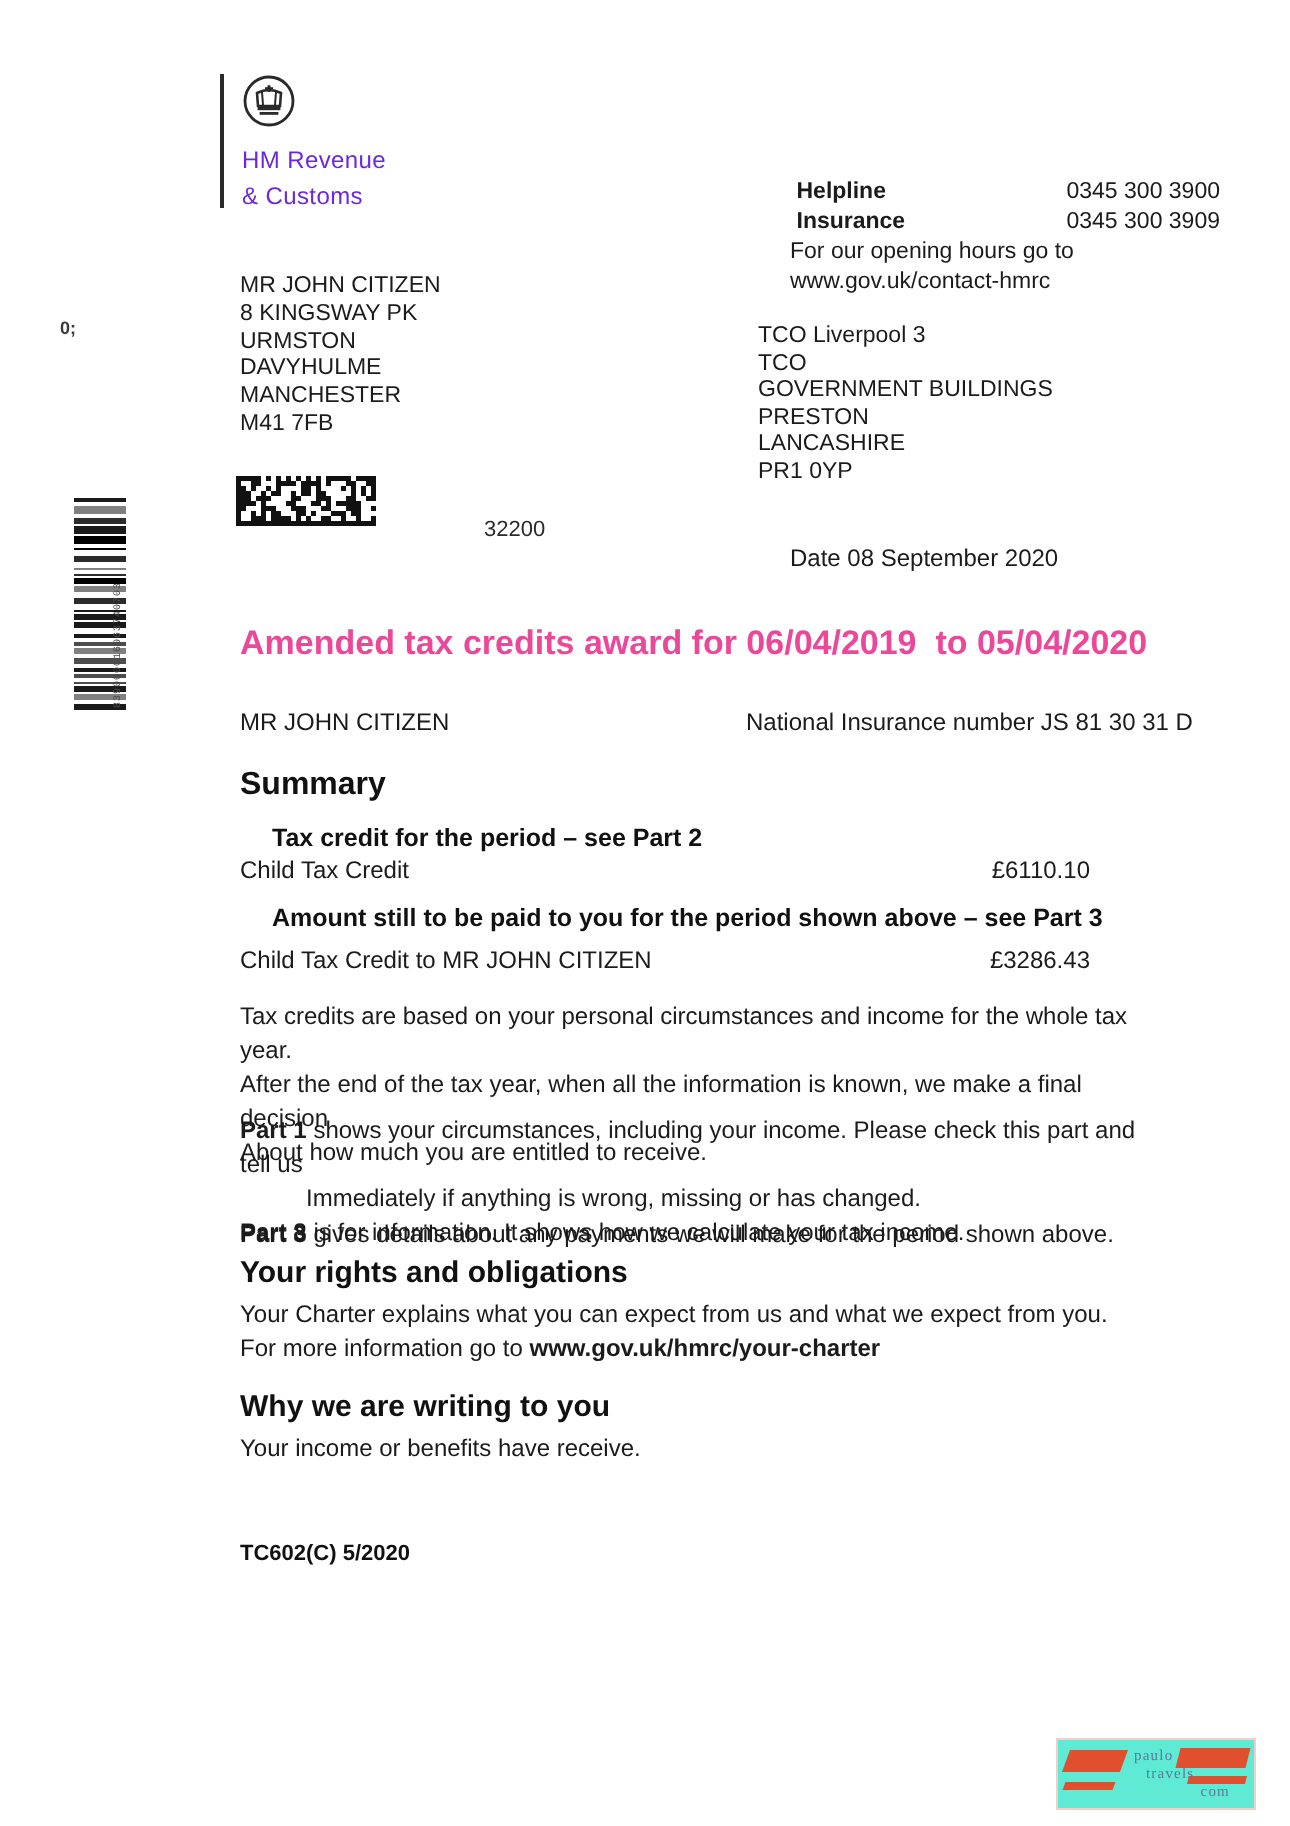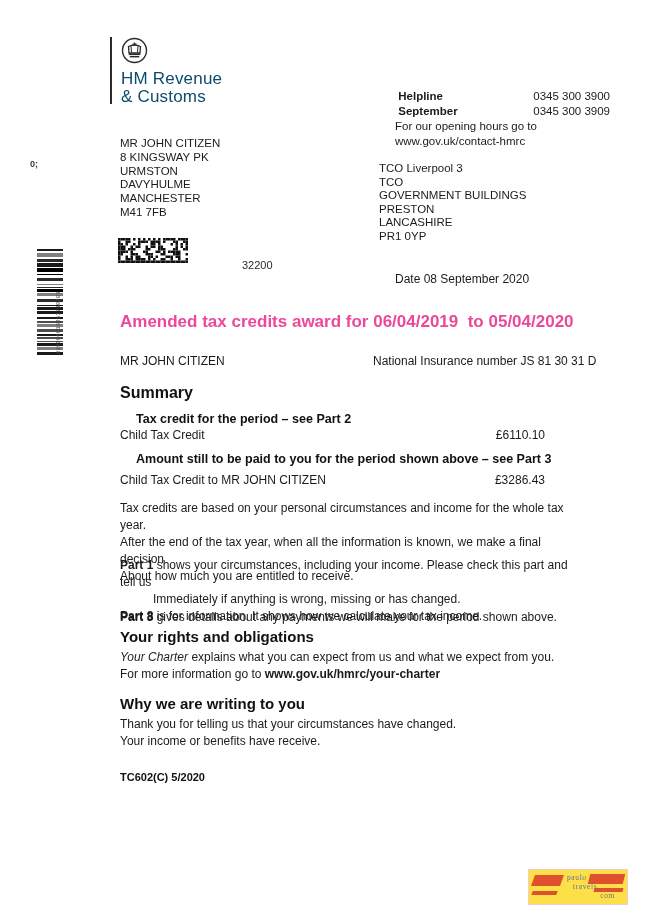--- a/index.html
+++ b/index.html
@@ -6,21 +6,21 @@
   .page{
     position:relative;width:645px;height:913px;background:#ffffff;
     font-family:"Liberation Sans", sans-serif;color:#1b1b1b;overflow:hidden;
   }
   .abs{position:absolute;}
 
   
   .logo-block{left:110px;top:37px;display:flex;}
   .logo-rule{width:2px;height:67px;background:#2a2a2a;margin-right:9px;}
   .logo-crown{width:27px;height:27px;margin-bottom:2px;}
-  .logo-text{font-size:17px;line-height:18px;color:#0c4a6e;letter-spacing:.2px;}
+  .logo-text{font-size:12px;line-height:18px;color:#6d28d9;letter-spacing:.2px;}
 
   
   .contact-block{left:395px;top:89px;width:215px;font-size:11.5px;line-height:15px;}
   .contact-row{display:flex;justify-content:flex-end;}
   .contact-row .lbl{font-weight:bold;width:135px;}
 
   
   .edge-mark{left:30px;top:159px;font-size:9px;font-weight:bold;color:#3a3a3a;}
   .recipient-block{left:120px;top:137px;font-size:11.5px;line-height:13.8px;}
   .office-block{left:379px;top:162px;font-size:11.5px;line-height:13.6px;}
@@ -51,30 +51,30 @@
 
   .body-text{font-size:12px;line-height:17px;}
   .intro{left:120px;top:500px;width:450px;}
   .parts{left:120px;top:557px;width:460px;}
   .part-indent{margin-left:33px;}
   .part3{left:120px;top:609px;width:460px;}
   b.inline{font-weight:bold;}
 
   .rights-heading{left:120px;top:628px;font-size:15px;font-weight:bold;color:#111;}
   .rights-body{left:120px;top:649px;width:460px;}
-  .it{font-style:italic;}
+  .it{}
   .bold-url{font-weight:bold;}
 
   .why-heading{left:120px;top:695px;font-size:15px;font-weight:bold;color:#111;}
   .why-body{left:120px;top:716px;width:460px;}
 
   .form-ref{left:120px;top:771px;font-size:11px;font-weight:bold;color:#111;}
 
   
-  .watermark{left:528px;top:869px;width:100px;height:36px;background:#fde047;
+  .watermark{left:528px;top:869px;width:100px;height:36px;background:#5eead4;
     border:1px solid #f2cfc6;box-sizing:border-box;}
   .wm-stripe{position:absolute;background:#e0502e;}
   .wm-tl{left:4px;top:5px;width:29px;height:11px;transform:skewX(-20deg);}
   .wm-bl{left:3px;top:21px;width:25px;height:4px;transform:skewX(-20deg);}
   .wm-tr{right:3px;top:4px;width:35px;height:10px;transform:skewX(-14deg);}
   .wm-br{right:4px;top:18px;width:29px;height:4px;transform:skewX(-14deg);}
   .wm-text{position:absolute;left:32px;top:3px;width:54px;
     font-family:"Liberation Serif", serif;font-size:7.5px;line-height:9px;
     color:#64749b;letter-spacing:.6px;}
   .wm-l1{margin-left:6px;}
@@ -105,21 +105,21 @@
       </div>
     </div>
   </div>
 
   <div class="abs contact-block">
     <div class="contact-row">
       <span class="lbl">Helpline</span>
       <span>0345 300 3900</span>
     </div>
     <div class="contact-row">
-      <span class="lbl">September</span>
+      <span class="lbl">Insurance</span>
       <span>0345 300 3909</span>
     </div>
     <div>For our opening hours go to</div>
     <div>www.gov.uk/contact-hmrc</div>
   </div>
 
   <div class="abs edge-mark">0;</div>
 
   <div class="abs recipient-block">
     <div>MR JOHN CITIZEN</div>
@@ -369,21 +369,20 @@
   </div>
 
   <div class="abs rights-heading">Your rights and obligations</div>
   <div class="abs body-text rights-body">
     <div><span class="it">Your Charter</span><span> explains what you can expect from us and what we expect from you.</span></div>
     <div><span>For more information go to </span><span class="bold-url">www.gov.uk/hmrc/your-charter</span></div>
   </div>
 
   <div class="abs why-heading">Why we are writing to you</div>
   <div class="abs body-text why-body">
-    <div>Thank you for telling us that your circumstances have changed.</div>
     <div>Your income or benefits have receive.</div>
   </div>
 
   <div class="abs form-ref">TC602(C) 5/2020</div>
 
   <div class="abs watermark">
     <div class="wm-stripe wm-tl"></div>
     <div class="wm-stripe wm-bl"></div>
     <div class="wm-stripe wm-tr"></div>
     <div class="wm-stripe wm-br"></div>

